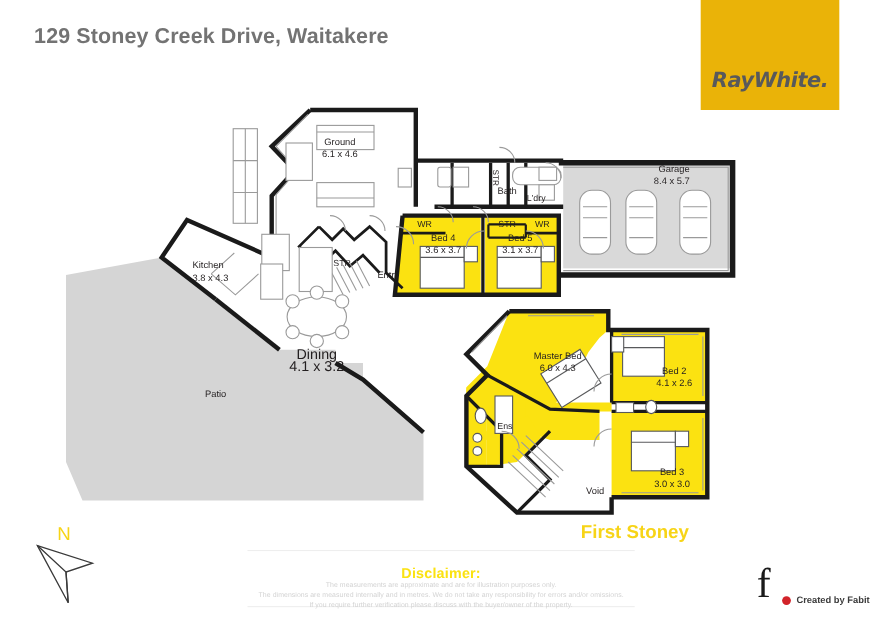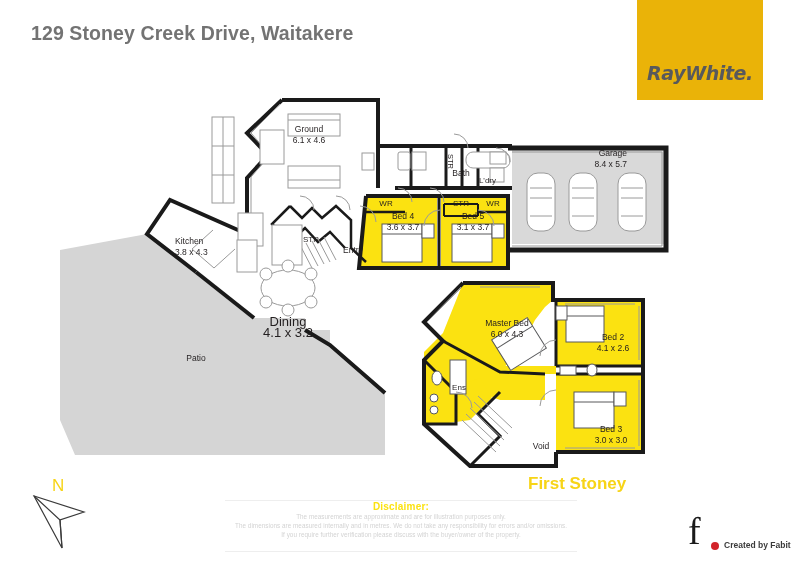--- a/index.html
+++ b/index.html
@@ -31,21 +31,21 @@
 
   
   #compass{position:absolute;left:20px;top:476px;width:80px;height:86px;}
   #compass .n{position:absolute;left:32px;top:0px;font-size:17px;color:#f7d417;
               font-weight:400;}
 
   
   #disclaimer{position:absolute;left:225px;top:500px;width:352px;height:50px;
               border-top:1px solid #eeeeee;border-bottom:1px solid #eeeeee;
               text-align:center;}
-  #disc-head{font-size:10px;font-weight:bold;color:#fbe211;margin-top:0;
+  #disc-head{font-size:13px;font-weight:bold;color:#fbe211;margin-top:12px;
              letter-spacing:.2px;}
   .disc-line{font-size:6.3px;color:#d3d3d3;line-height:9.2px;letter-spacing:.05px;
              white-space:nowrap;}
 
   
   #fabit{position:absolute;left:688px;top:512px;width:105px;height:46px;}
   #fabit-f{position:absolute;left:0px;top:0px;font-family:"Liberation Serif","DejaVu Serif",serif;
            font-size:38px;line-height:38px;color:#1a1a1a;font-weight:400;}
   #fabit-dot{position:absolute;left:23px;top:30px;width:8px;height:8px;border-radius:50%;
              background:#d2232a;}

